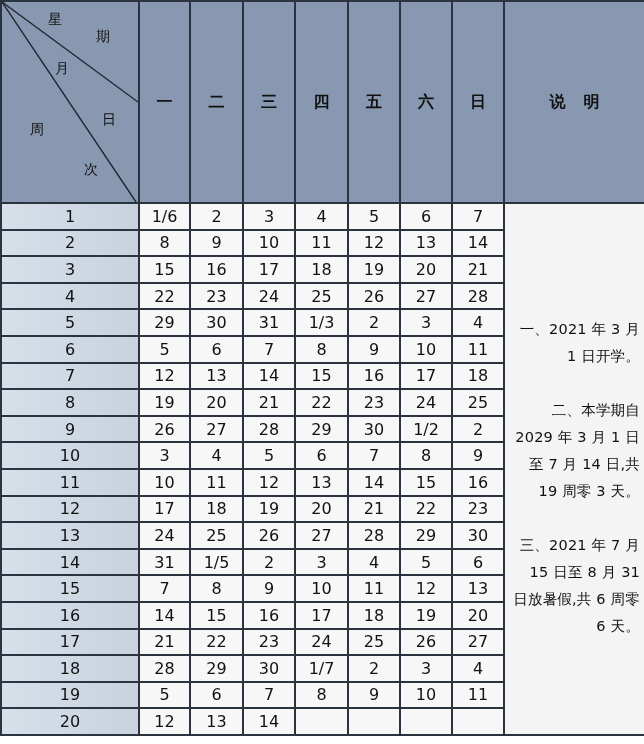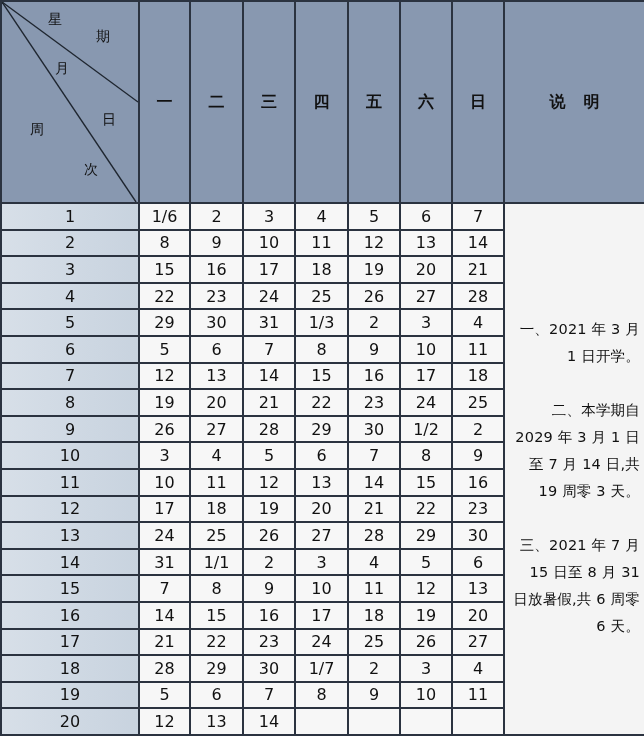--- a/index.html
+++ b/index.html
@@ -191,21 +191,21 @@
           <td>25</td>
           <td>26</td>
           <td>27</td>
           <td>28</td>
           <td>29</td>
           <td>30</td>
         </tr>
         <tr>
           <td class="week">14</td>
           <td>31</td>
-          <td>1/1</td>
+          <td>1/5</td>
           <td>2</td>
           <td>3</td>
           <td>4</td>
           <td>5</td>
           <td>6</td>
         </tr>
         <tr>
           <td class="week">15</td>
           <td>7</td>
           <td>8</td>

